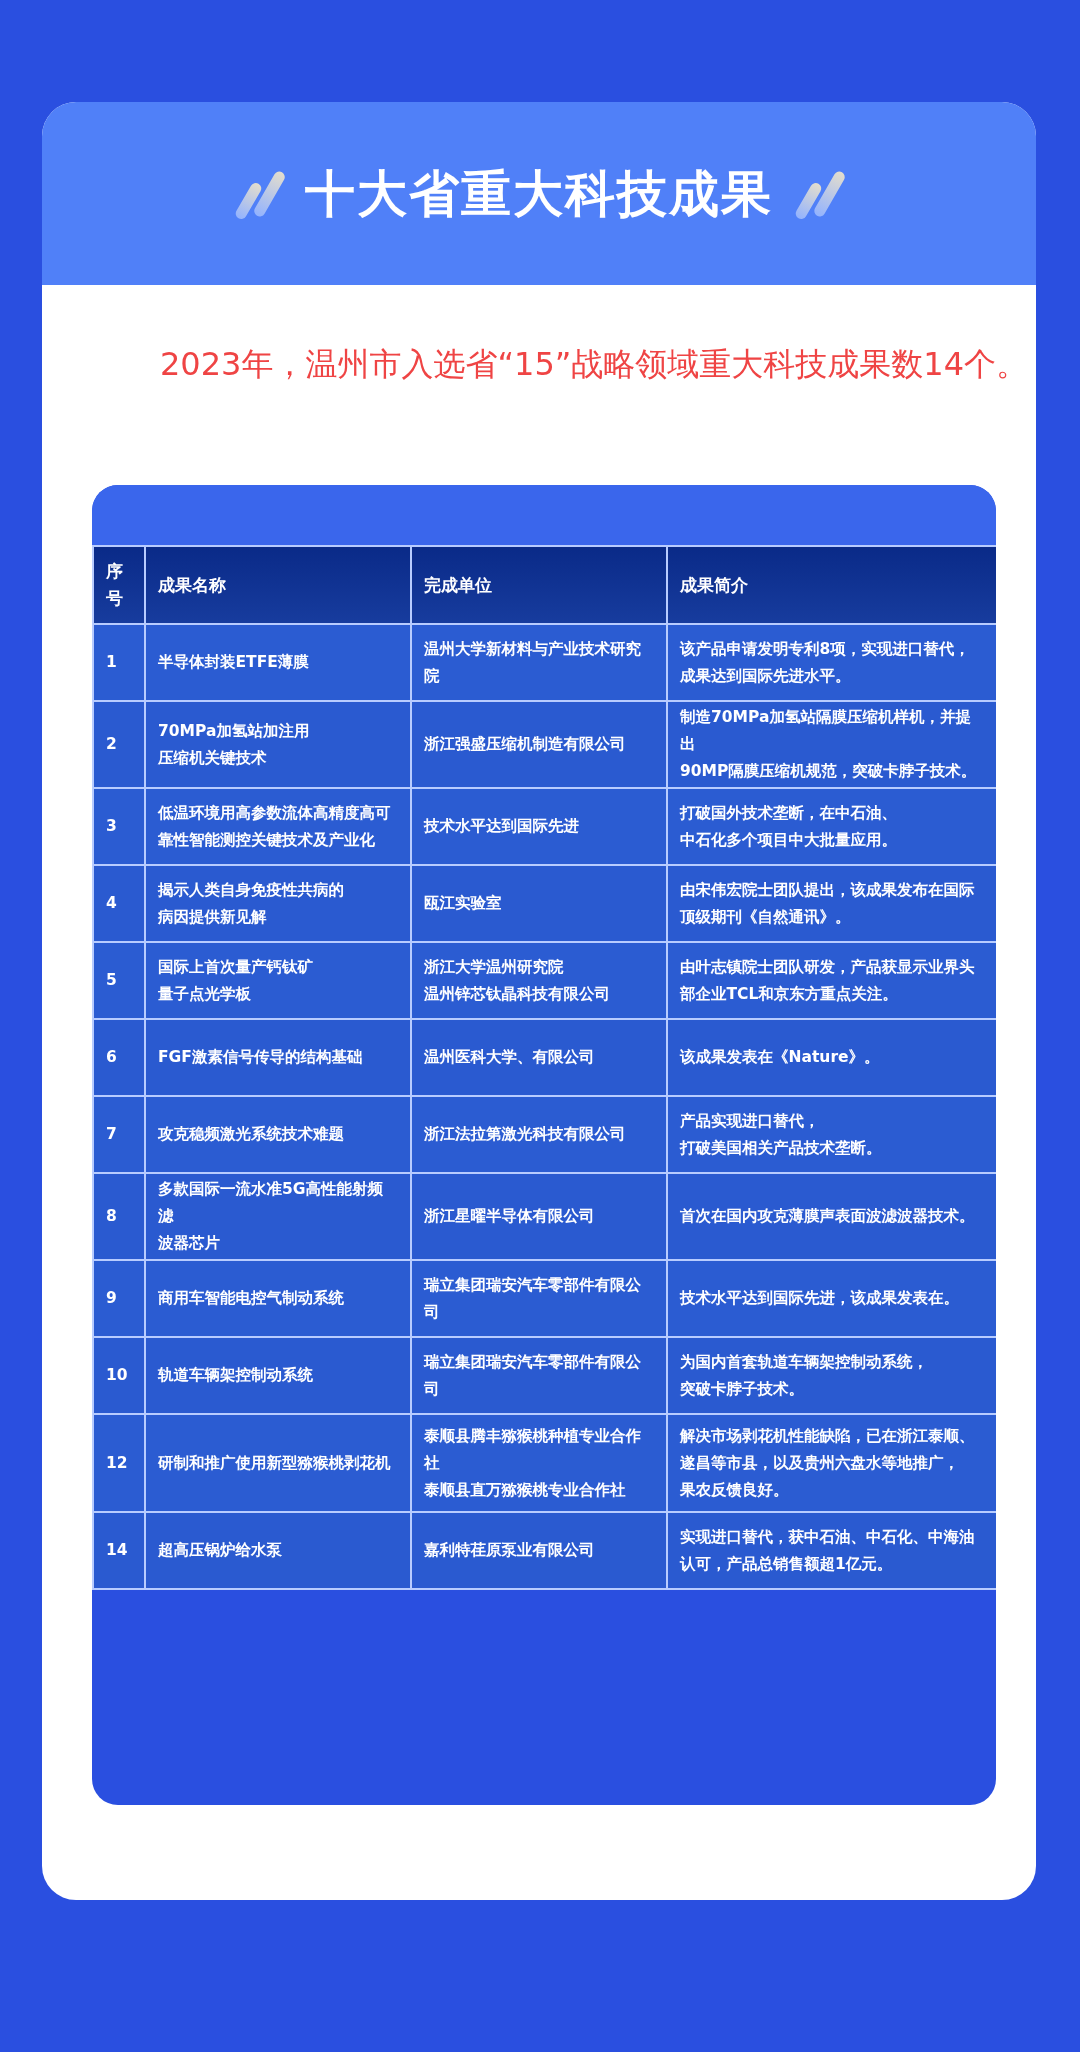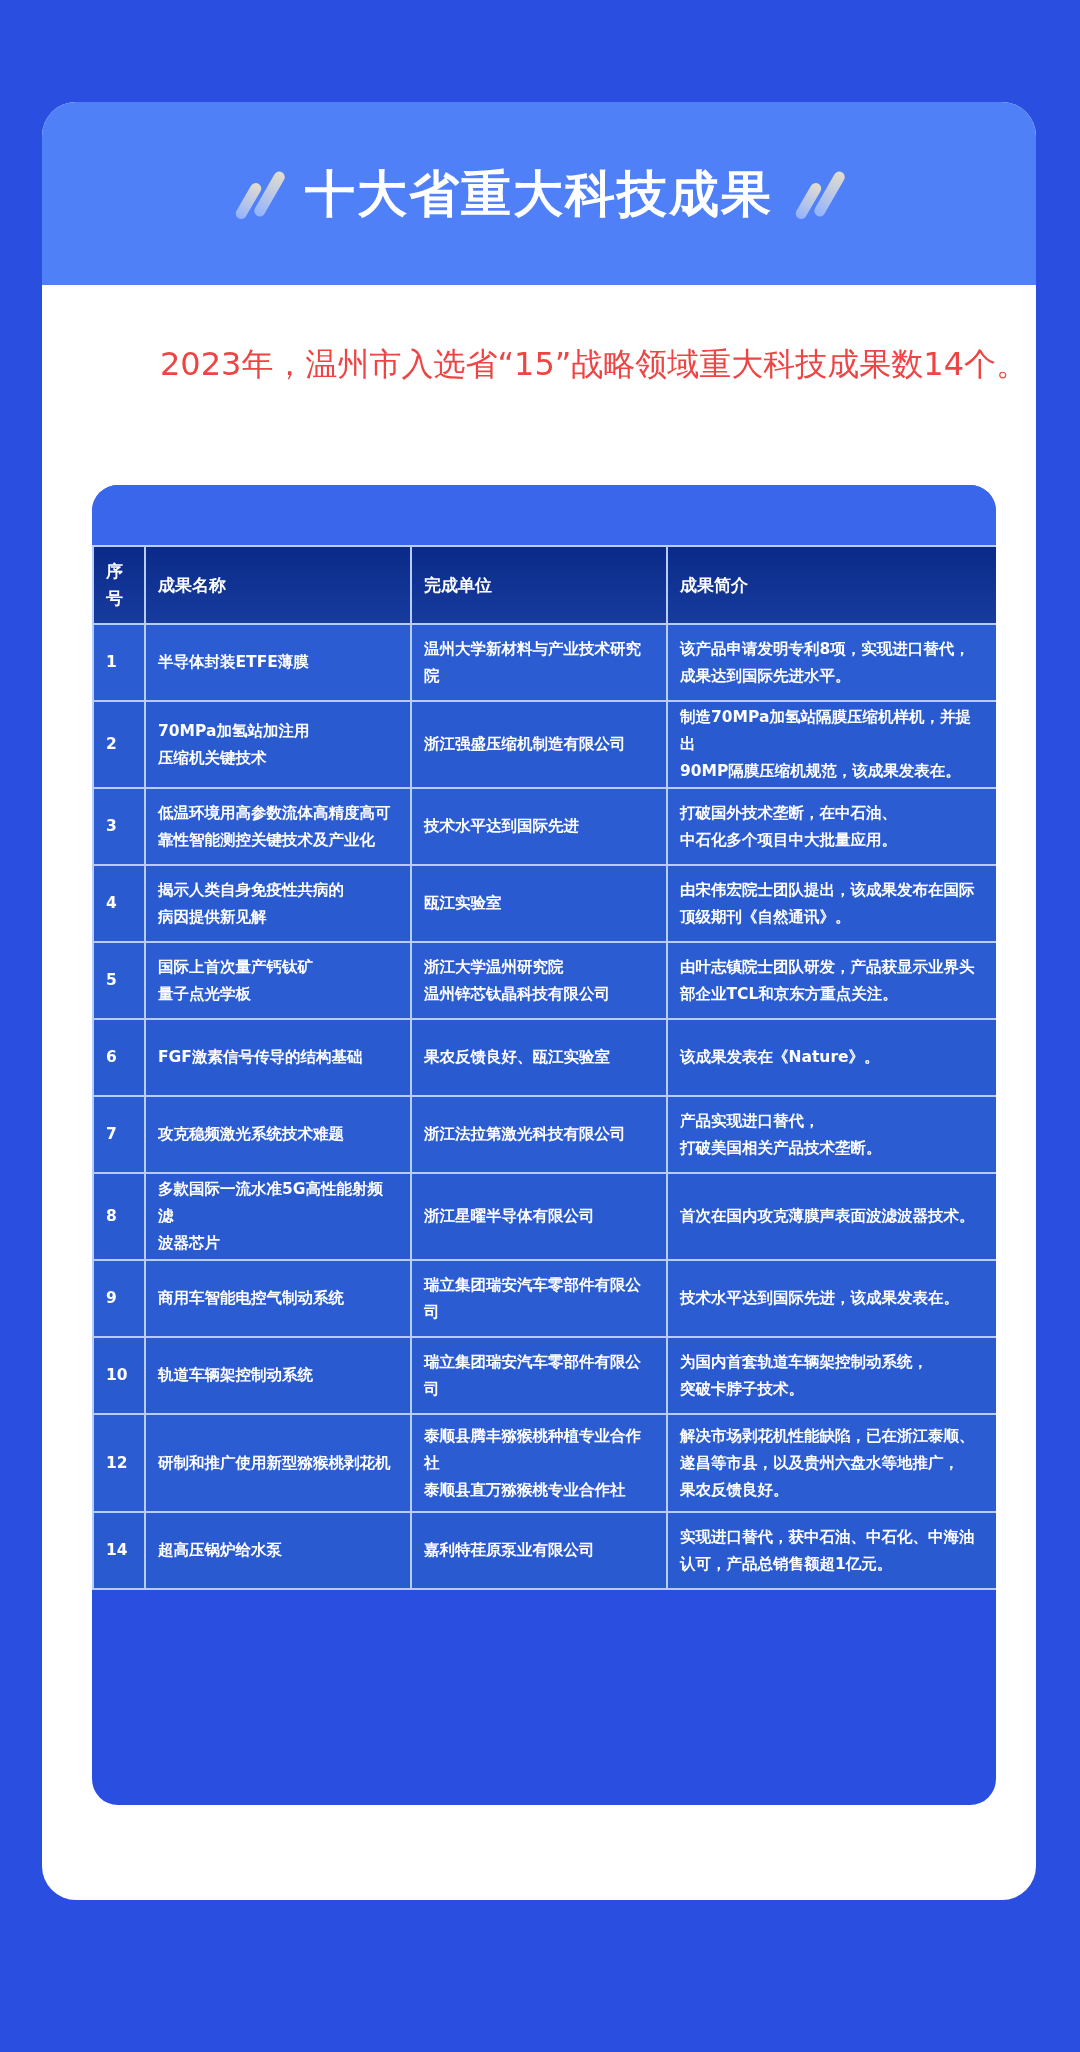--- a/index.html
+++ b/index.html
@@ -104,21 +104,21 @@
             <td class="cell-text">温州大学新材料与产业技术研究院</td>
             <td class="cell-text">该产品申请发明专利8项，实现进口替代，
 成果达到国际先进水平。</td>
           </tr>
           <tr>
             <td class="cell-text">2</td>
             <td class="cell-text">70MPa加氢站加注用
 压缩机关键技术</td>
             <td class="cell-text">浙江强盛压缩机制造有限公司</td>
             <td class="cell-text">制造70MPa加氢站隔膜压缩机样机，并提出
-90MP隔膜压缩机规范，该成果发表在。</td>
+90MP隔膜压缩机规范，突破卡脖子技术。</td>
           </tr>
           <tr>
             <td class="cell-text">3</td>
             <td class="cell-text">低温环境用高参数流体高精度高可
 靠性智能测控关键技术及产业化</td>
             <td class="cell-text">技术水平达到国际先进</td>
             <td class="cell-text">打破国外技术垄断，在中石油、
 中石化多个项目中大批量应用。</td>
           </tr>
           <tr>
@@ -134,21 +134,21 @@
             <td class="cell-text">国际上首次量产钙钛矿
 量子点光学板</td>
             <td class="cell-text">浙江大学温州研究院
 温州锌芯钛晶科技有限公司</td>
             <td class="cell-text">由叶志镇院士团队研发，产品获显示业界头
 部企业TCL和京东方重点关注。</td>
           </tr>
           <tr>
             <td class="cell-text">6</td>
             <td class="cell-text">FGF激素信号传导的结构基础</td>
-            <td class="cell-text">果农反馈良好、瓯江实验室</td>
+            <td class="cell-text">温州医科大学、有限公司</td>
             <td class="cell-text">该成果发表在《Nature》。</td>
           </tr>
           <tr>
             <td class="cell-text">7</td>
             <td class="cell-text">攻克稳频激光系统技术难题</td>
             <td class="cell-text">浙江法拉第激光科技有限公司</td>
             <td class="cell-text">产品实现进口替代，
 打破美国相关产品技术垄断。</td>
           </tr>
           <tr>

